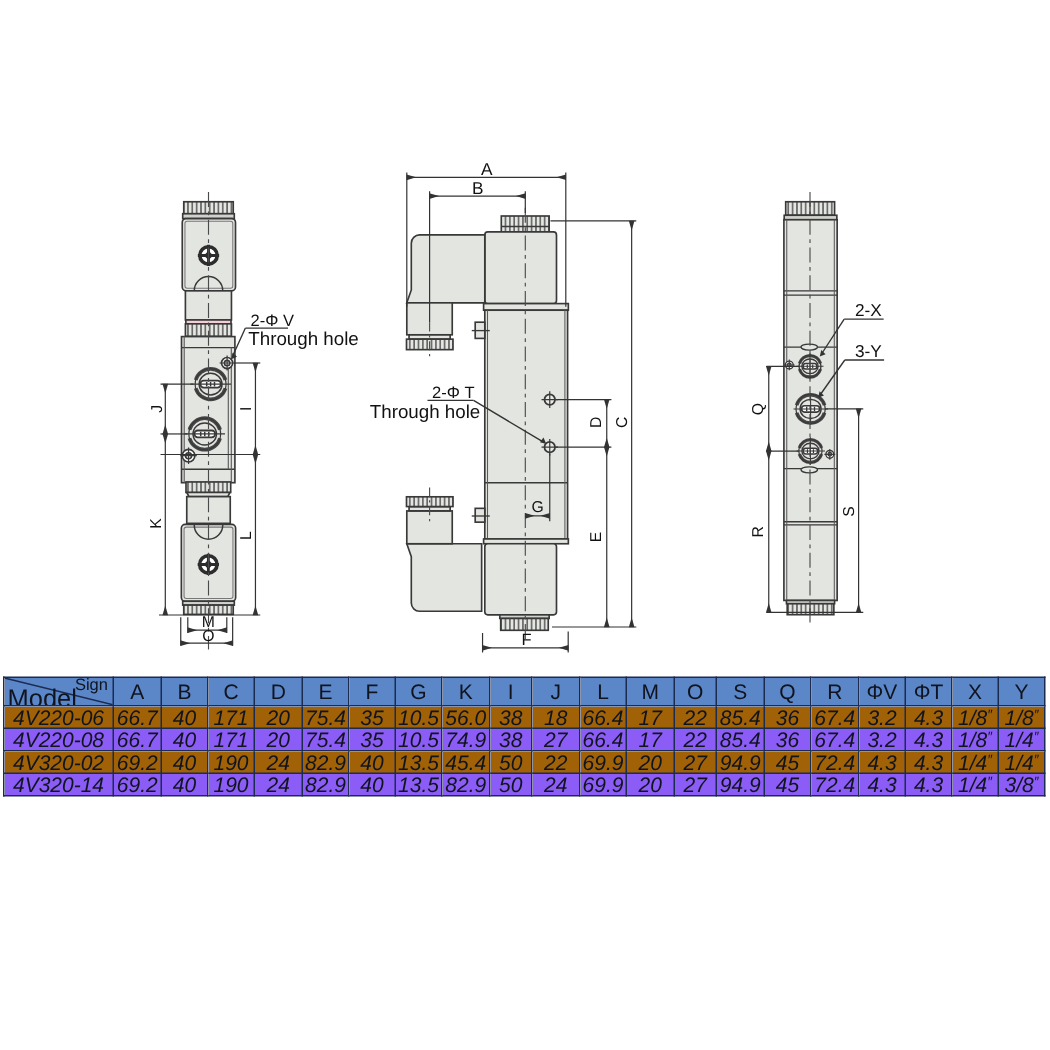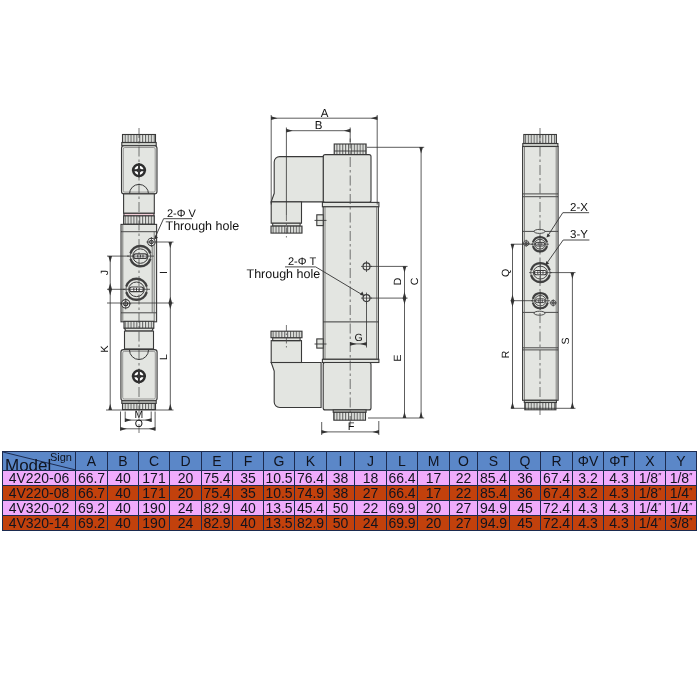--- a/index.html
+++ b/index.html
@@ -2,22 +2,22 @@
 <html><head>
 <meta charset="utf-8">
 <style>
   html,body{margin:0;padding:0;background:#fff;width:700px;height:700px;overflow:hidden;}
   body{font-family:"Liberation Sans", sans-serif;}
   #drawing{position:absolute;left:0;top:0;}
   #dimtable{position:absolute;left:2px;top:451px;border-collapse:collapse;table-layout:fixed;
     font-family:"Liberation Sans", sans-serif;font-size:14px;color:#10141f;border-radius:19px;}
   #dimtable td{border:1px solid #1c2b50;text-align:center;padding:0;overflow:hidden;white-space:nowrap;}
   #dimtable tr.hdr td{background:#5b87c8;height:18px;line-height:18px;font-size:14px;}
-  #dimtable tr.w td{background:#f0abfc;height:14px;line-height:14px;}
-  #dimtable tr.b td{background:#c2410c;height:14px;line-height:14px;}
+  #dimtable tr.w td{background:#a16207;height:14px;line-height:14px;font-style:italic;}
+  #dimtable tr.b td{background:#8b5cf6;height:14px;line-height:14px;font-style:italic;}
   sup.in{font-size:9px;vertical-align:baseline;position:relative;top:-4px;line-height:0;}
 </style>
 </head>
 <body>
 <svg id="drawing" width="700" height="700" viewBox="0 0 700 700" text-rendering="geometricPrecision">
   <defs>
     <pattern id="knurl" width="2.9" height="12" patternUnits="userSpaceOnUse">
       <rect width="2.9" height="12" fill="#e4e6e2"></rect>
       <line x1="0.6" y1="0" x2="0.6" y2="12" stroke="#585858" stroke-width="1"></line>
     </pattern>
@@ -387,21 +387,21 @@
   </tr>
   <tr class="w">
     <td>4V220-06</td>
         <td>66.7</td>
         <td>40</td>
         <td>171</td>
         <td>20</td>
         <td>75.4</td>
         <td>35</td>
         <td>10.5</td>
-        <td>76.4</td>
+        <td>56.0</td>
         <td>38</td>
     <td>18</td>
         <td>66.4</td>
         <td>17</td>
         <td>22</td>
         <td>85.4</td>
         <td>36</td>
         <td>67.4</td>
         <td>3.2</td>
         <td>4.3</td>

